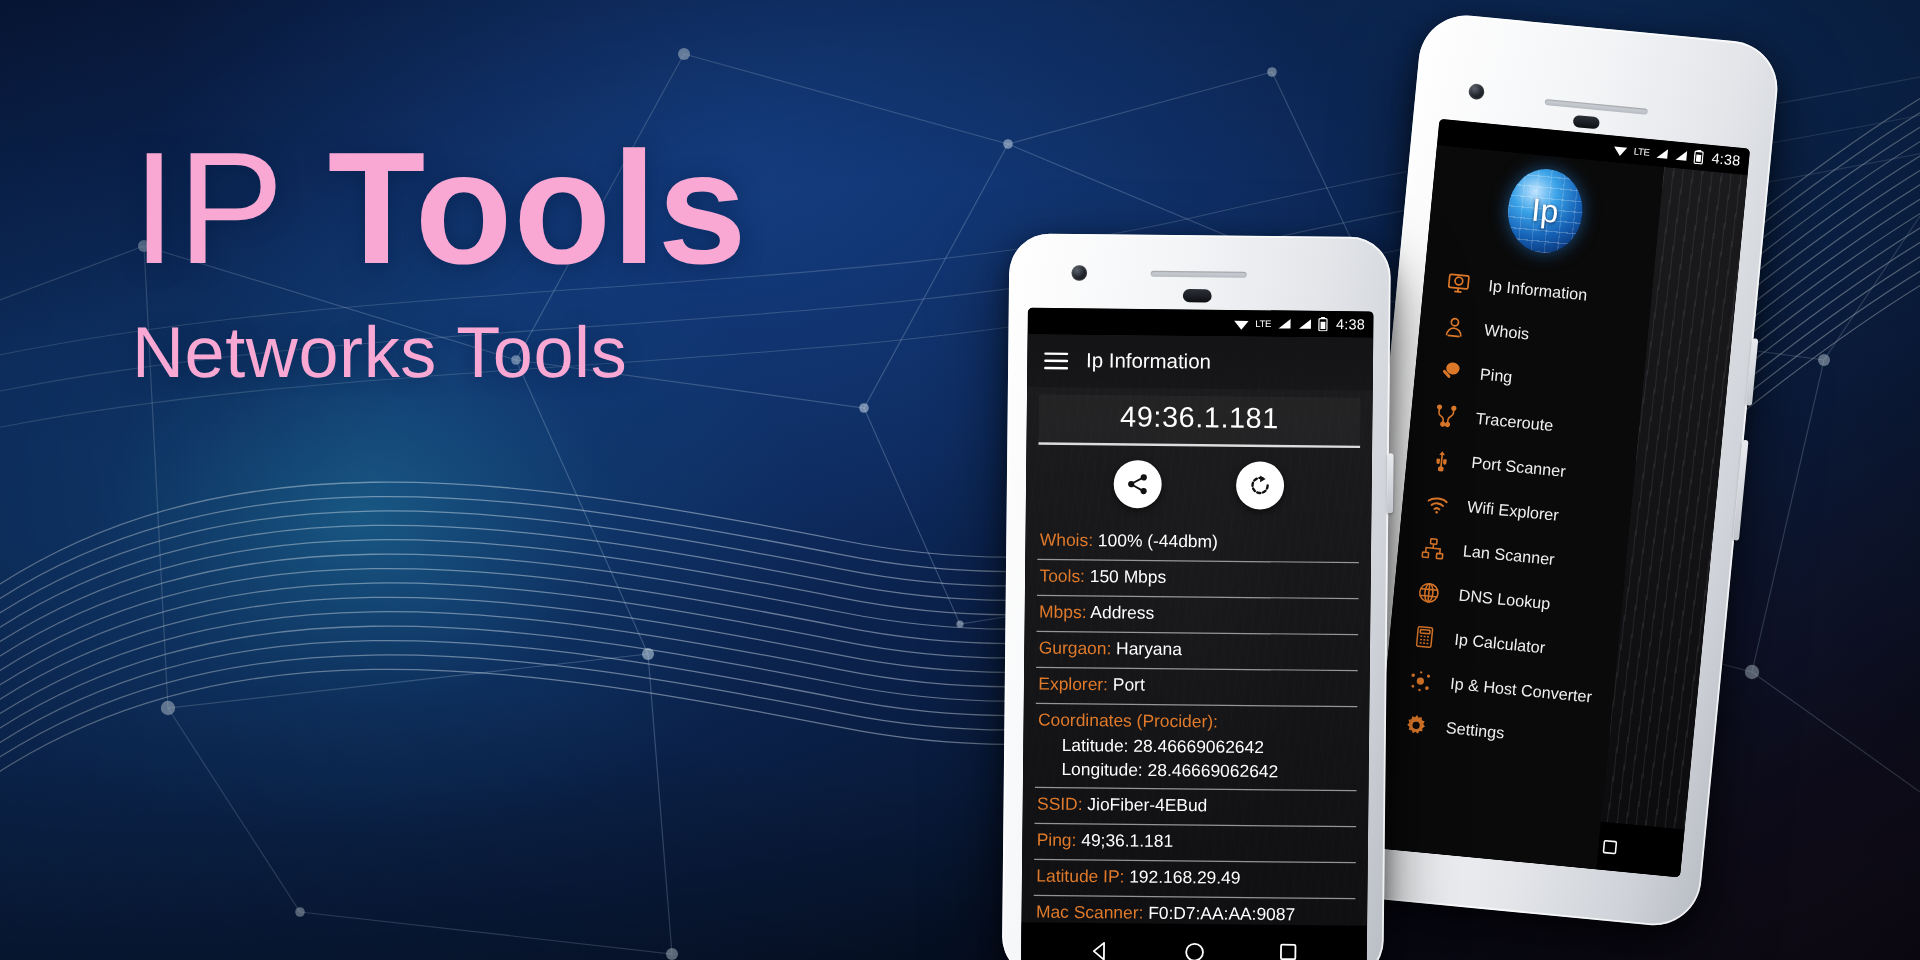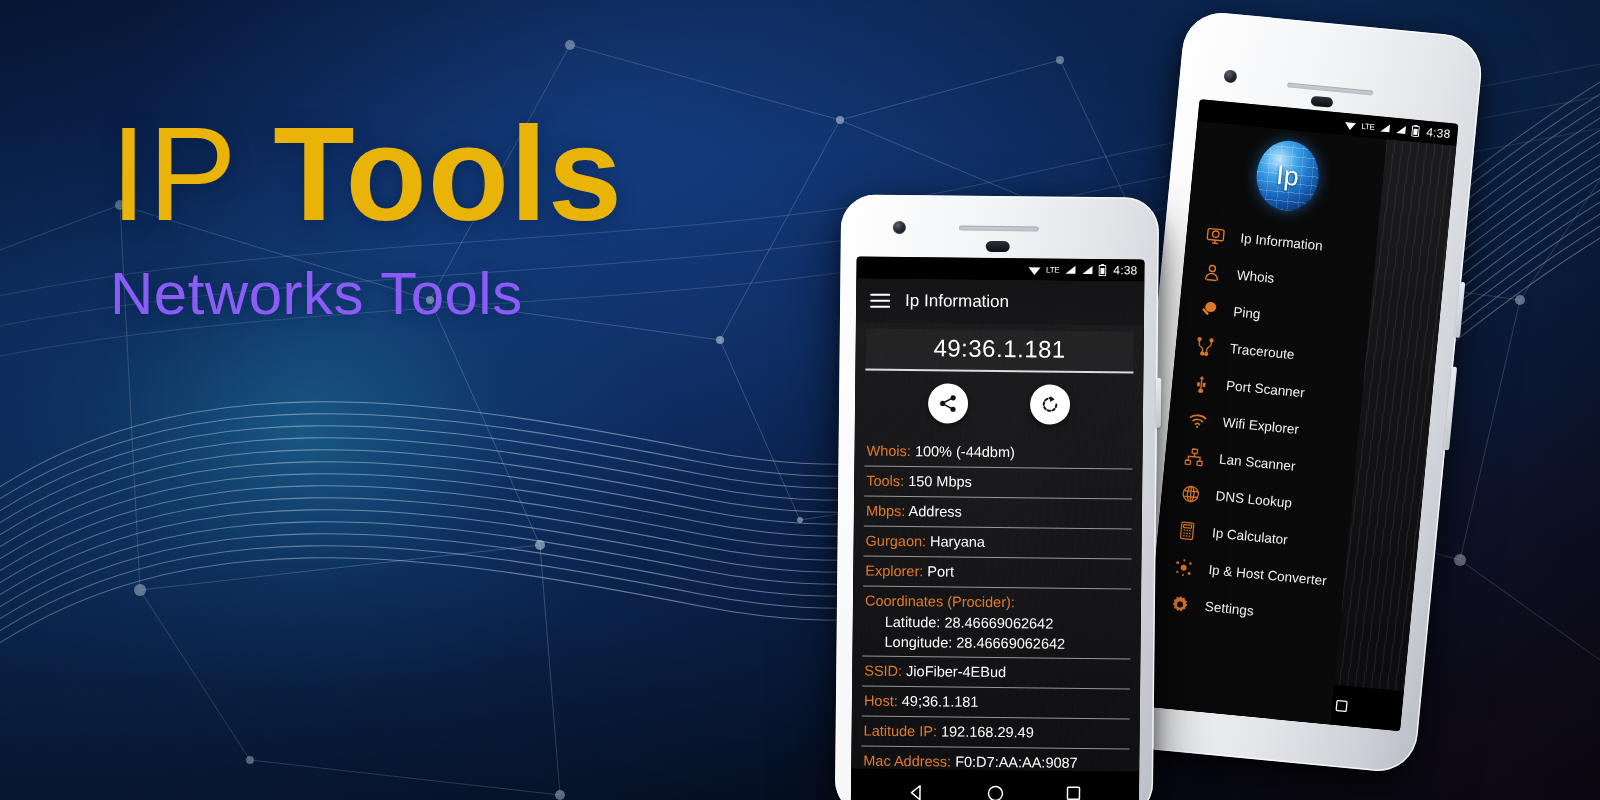--- a/index.html
+++ b/index.html
@@ -24,27 +24,27 @@
   .bg-vignette {
     position:absolute; inset:0;
     background:
       radial-gradient(ellipse 1200px 620px at 800px 400px, rgba(0,0,0,0) 40%, rgba(0,0,0,0.45) 100%);
   }
   .bg-svg { position:absolute; inset:0; width:1600px; height:800px; }
 
   
   .title-block { position:absolute; left:110px; top:108px; z-index:6; }
   .title-main {
-    font-size:133px; line-height:1.0; color:#eab308;
+    font-size:133px; line-height:1.0; color:#f9a8d4;
     font-weight:300; letter-spacing:1px; white-space:nowrap;
     text-shadow:0 2px 18px rgba(0,30,70,0.55);
   }
   .title-main .bold { font-weight:600; }
   .title-sub {
-    margin-top:18px; font-size:60px; color:#8b5cf6; font-weight:400;
+    margin-top:18px; font-size:60px; color:#f9a8d4; font-weight:400;
     letter-spacing:0.5px; white-space:nowrap;
     text-shadow:0 2px 14px rgba(0,30,70,0.5);
   }
 
   
   .phone { position:absolute; }
 
   
   .phone-back {
     left:1150px; top:22px; width:300px; height:740px;
@@ -571,29 +571,29 @@
             <span class="k">Coordinates (Procider):</span>
             <div class="coord-sub">Latitude: 28.46669062642</div>
             <div class="coord-sub">Longitude: 28.46669062642</div>
           </div>
 
           <div class="info-row">
             <span class="k">SSID:</span>
             <span class="v">JioFiber-4EBud</span>
           </div>
           <div class="info-row">
-            <span class="k">Host:</span>
+            <span class="k">Ping:</span>
             <span class="v">49;36.1.181</span>
           </div>
           <div class="info-row">
             <span class="k">Latitude IP:</span>
             <span class="v">192.168.29.49</span>
           </div>
           <div class="info-row">
-            <span class="k">Mac Address:</span>
+            <span class="k">Mac Scanner:</span>
             <span class="v">F0:D7:AA:AA:9087</span>
           </div>
           <div class="info-row">
             <span class="k">Brodcast Address:</span>
             <span class="v">255:255:255:255</span>
           </div>
 
         </div>
       </div>
 

